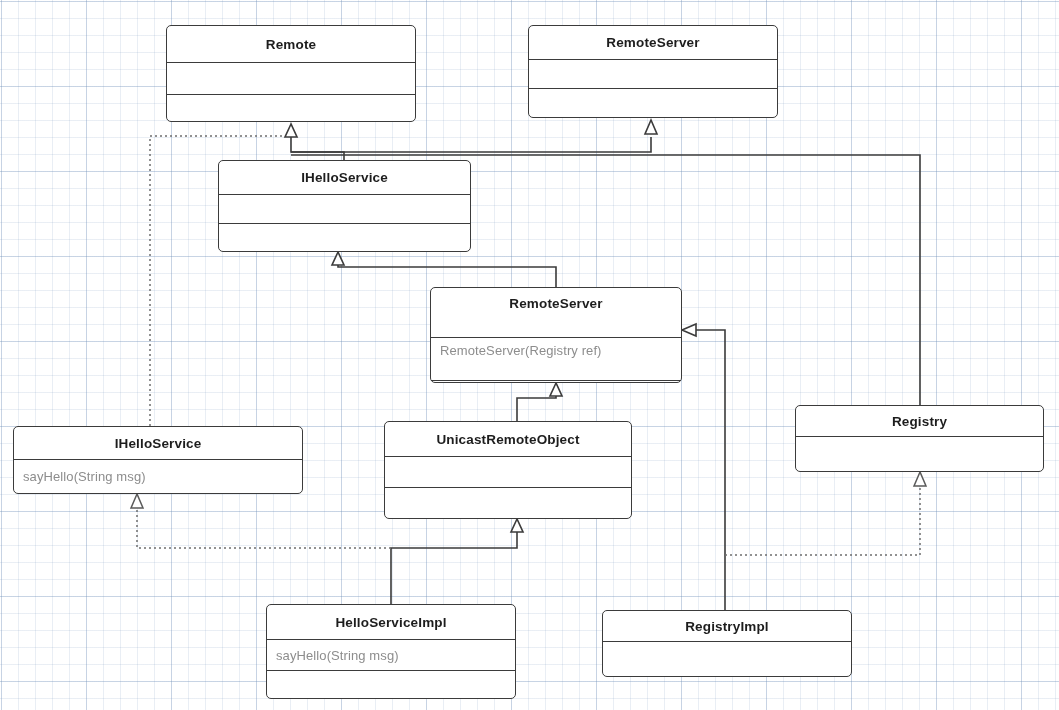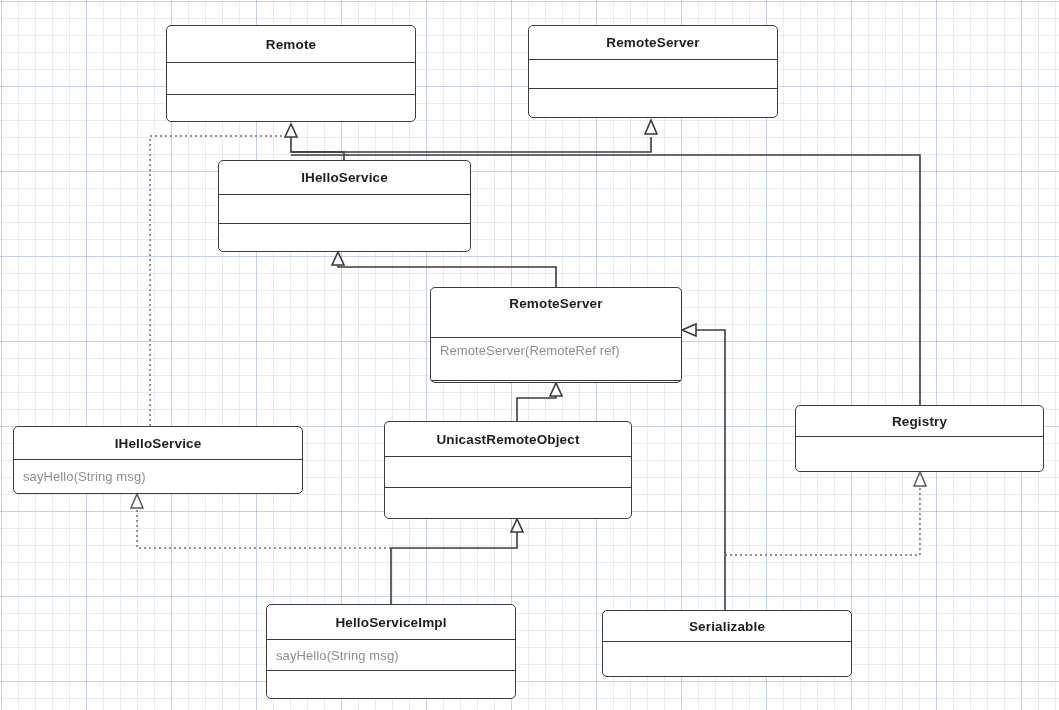--- a/index.html
+++ b/index.html
@@ -145,21 +145,21 @@
   </div>
 
   <div class="uml-class" style="left:218px; top:160px; width:253px; height:92px;">
     <div class="compartment cls-name" style="height:33px;">IHelloService</div>
     <div class="compartment cls-member cls-empty" style="height:29px;"></div>
     <div class="compartment cls-member cls-empty" style="flex:1;"></div>
   </div>
 
   <div class="uml-class" style="left:430px; top:287px; width:252px; height:96px;gap:18px;">
     <div class="compartment cls-name" style="height:31px;">RemoteServer</div>
-    <div class="compartment cls-member" style="height:25px;">RemoteServer(RemoteRef ref)</div>
+    <div class="compartment cls-member" style="height:25px;">RemoteServer(Registry ref)</div>
     <div class="compartment cls-member cls-empty" style="flex:1;"></div>
   </div>
 
   <div class="uml-class" style="left:384px; top:421px; width:248px; height:98px;">
     <div class="compartment cls-name" style="height:34px;">UnicastRemoteObject</div>
     <div class="compartment cls-member cls-empty" style="height:31px;"></div>
     <div class="compartment cls-member cls-empty" style="flex:1;"></div>
   </div>
 
   <div class="uml-class" style="left:13px; top:426px; width:290px; height:68px;">
@@ -172,17 +172,17 @@
     <div class="compartment cls-member cls-empty" style="flex:1;"></div>
   </div>
 
   <div class="uml-class" style="left:266px; top:604px; width:250px; height:95px;">
     <div class="compartment cls-name" style="height:34px;">HelloServiceImpl</div>
     <div class="compartment cls-member" style="height:31px;">sayHello(String msg)</div>
     <div class="compartment cls-member cls-empty" style="flex:1;"></div>
   </div>
 
   <div class="uml-class" style="left:602px; top:610px; width:250px; height:67px;">
-    <div class="compartment cls-name" style="height:30px;">Serializable</div>
+    <div class="compartment cls-name" style="height:30px;">RegistryImpl</div>
     <div class="compartment cls-member cls-empty" style="flex:1;"></div>
   </div>
 
 </div>
 
 </body></html>

